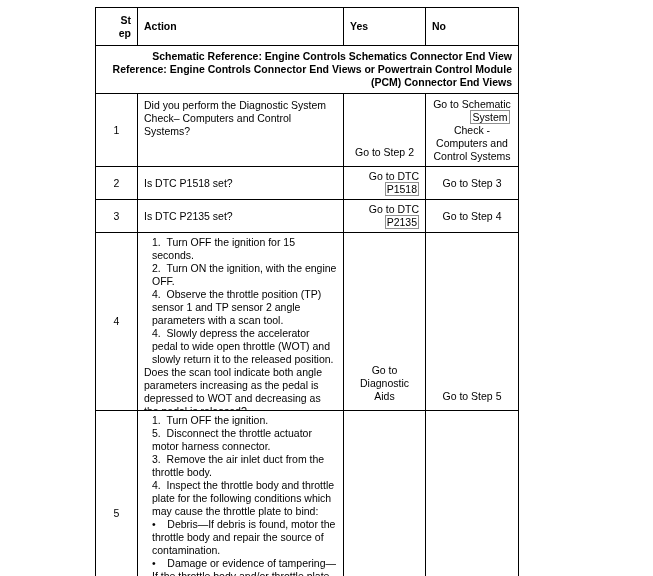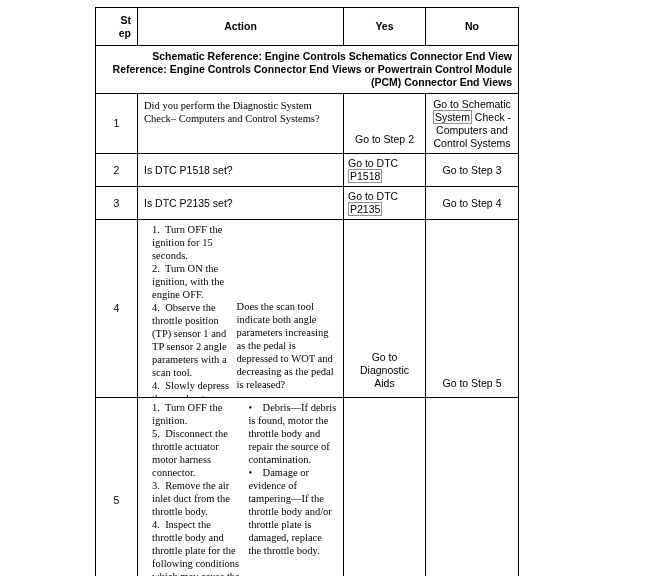--- a/index.html
+++ b/index.html
@@ -13,48 +13,49 @@
     position:absolute; left:95px; top:7px; width:423px;
     border-collapse:collapse; table-layout:fixed;
     background:#fff;
   }
   .diag-table th, .diag-table td {
     border:1px solid #000;
     padding:3px 6px;
     vertical-align:middle;
     overflow:hidden;
   }
-  .diag-table th { font-weight:bold; text-align:center; }
+  .diag-table th { font-weight:bold; text-align:left; }
   th.step-h { text-align:right; white-space:pre-line; padding-left:5px; }
   tr.hdr { height:38px; }
   tr.schem { height:43px;text-align:right; }
   tr.r1 { height:52px; }
   tr.r2 { height:23px; }
   tr.r3 { height:23px; }
   tr.r4 { height:178px; }
   tr.r5 { height:205px; }
   td.schem-cell { font-weight:bold; vertical-align:middle; padding:4px 6px; }
   td.step-cell { text-align:center; vertical-align:middle; }
   td.action-cell { vertical-align:middle; text-align:left; }
-  td.action-top { vertical-align:top;font-family:Liberation Serif, serif; }
+  td.action-top { vertical-align:top; }
   td.result-cell { text-align:center; }
   td.v-bottom { vertical-align:bottom; padding-bottom:7px;text-align:center; }
   td.v-top { vertical-align:top; padding-top:4px; }
-  td.left-result { text-align:left; padding-left:4px; }
-  .steps-wrap { display:flex; flex-direction:row; }
+  td.left-result { text-align:right; padding-left:4px; }
+  .steps-wrap { display:flex; flex-direction:column; }
   .wrap-r4 { height:168px; }
   .wrap-r5 { height:195px; }
   .num-list { margin-left:8px; }
   .num-item, .bullet-item { white-space:pre-wrap; }
   .bullet-list { margin-left:8px; }
   .question { margin-top:auto; }
   .ref-link {
     border:1px solid #8f8f8f;
     padding:0 1px;
     display:inline;
+    margin-left:36px;
   }
 </style>
 </head>
 <body>
 
 <table class="diag-table">
   <colgroup>
     <col style="width:42px">
     <col style="width:206px">
     <col style="width:82px">

